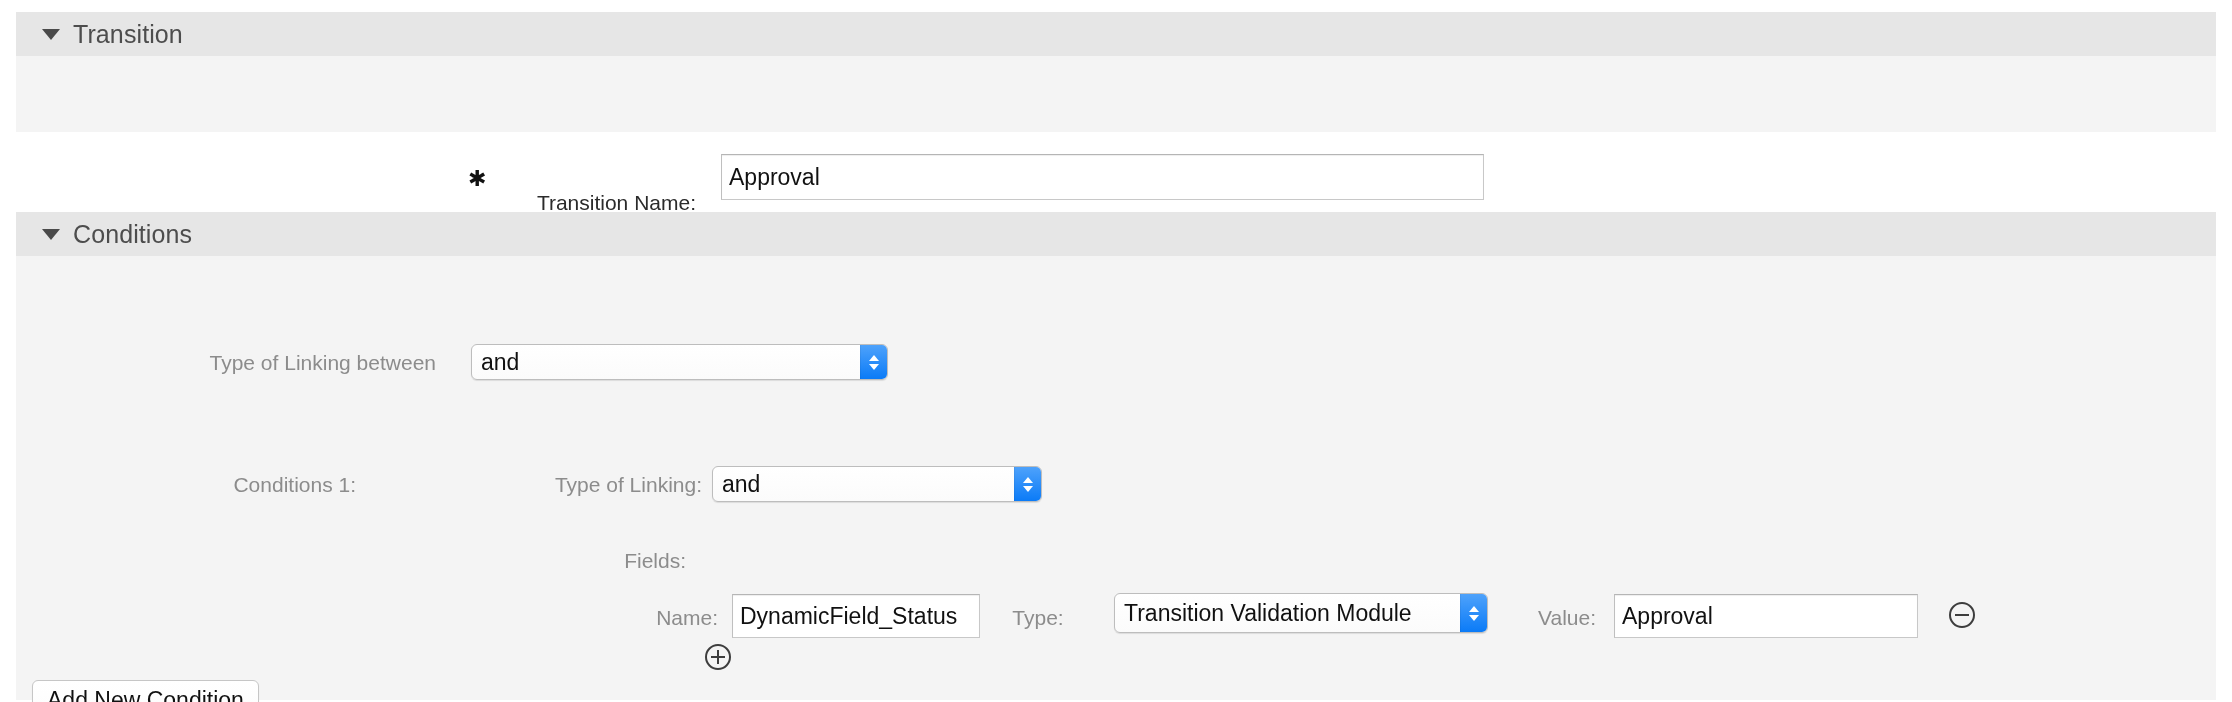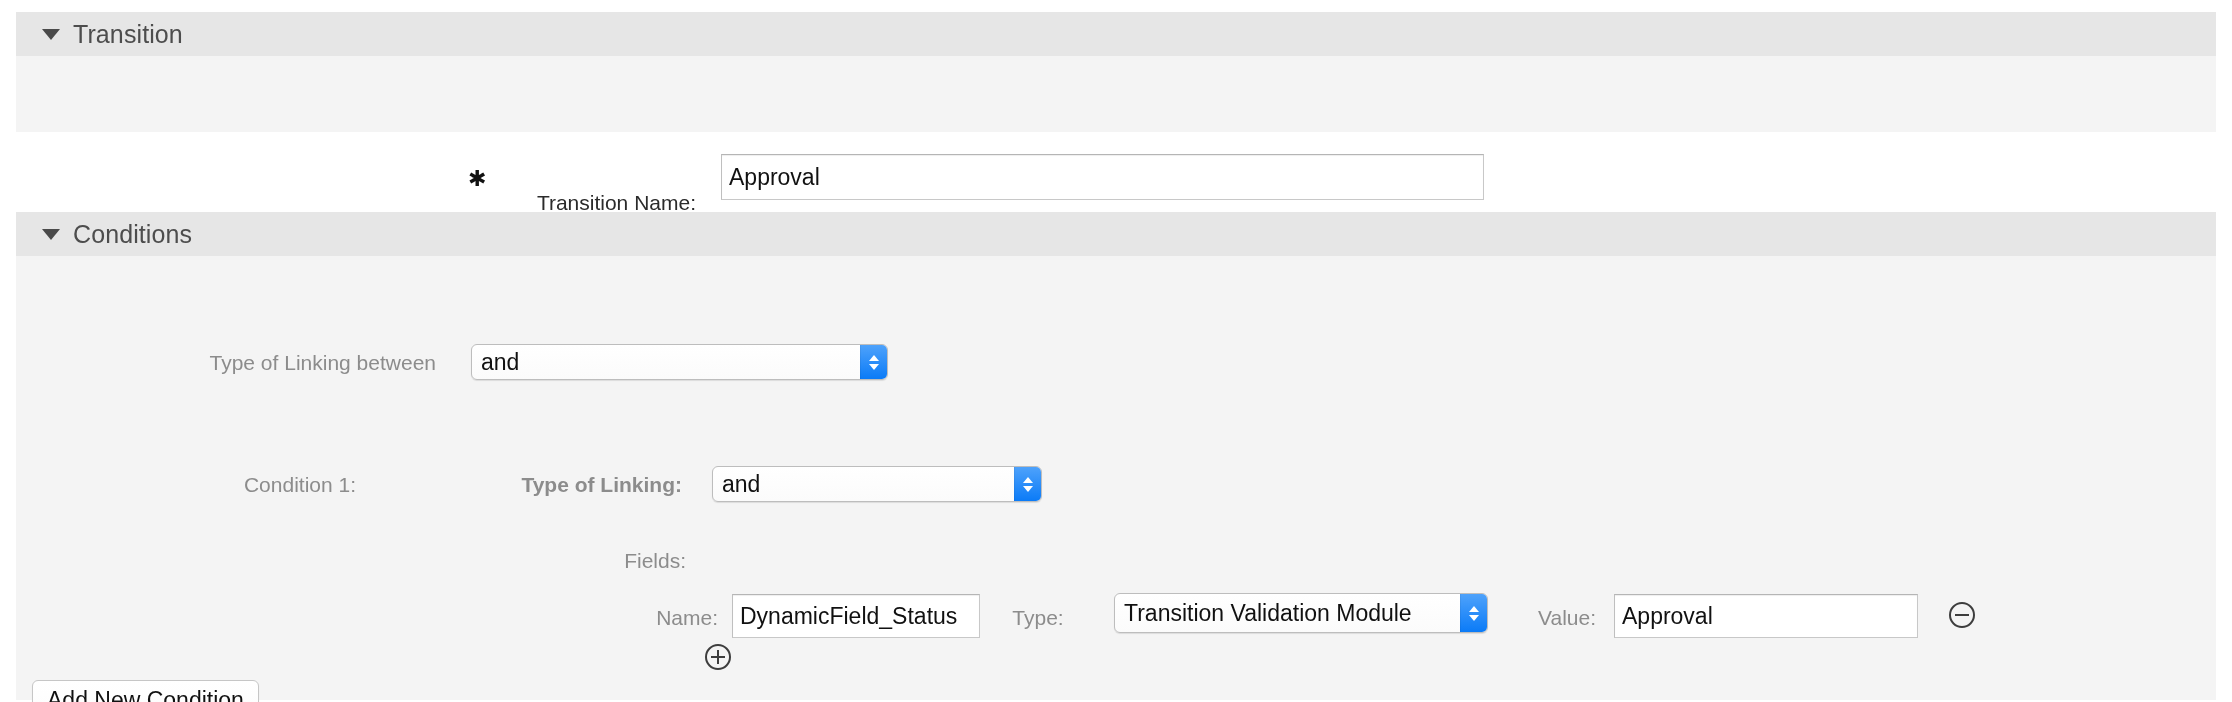--- a/index.html
+++ b/index.html
@@ -173,23 +173,23 @@
       <span class="label" style="left:100px; top:94px; width:320px;">Type of Linking between</span>
 
       <div class="selectwrap" style="left:455px; top:88px; width:417px; height:36px;">
         <span class="sel-text">and</span>
         <span class="stepper">
           <span class="up"></span>
             <span class="dn"></span>
         </span>
       </div>
 
-      <span class="label" style="left:120px; top:216px; width:220px;">Condition 1:</span>
-
-      <span class="label" style="left:356px; top:216px; width:310px;font-weight:bold;">Type of Linking:</span>
+      <span class="label" style="left:120px; top:216px; width:220px;">Conditions 1:</span>
+
+      <span class="label" style="left:376px; top:216px; width:310px;">Type of Linking:</span>
 
       <div class="selectwrap" style="left:696px; top:210px; width:330px; height:36px;">
         <span class="sel-text">and</span>
         <span class="stepper">
           <span class="up"></span>
             <span class="dn"></span>
         </span>
       </div>
 
       <span class="label" style="left:430px; top:292px; width:240px;">Fields:</span>

